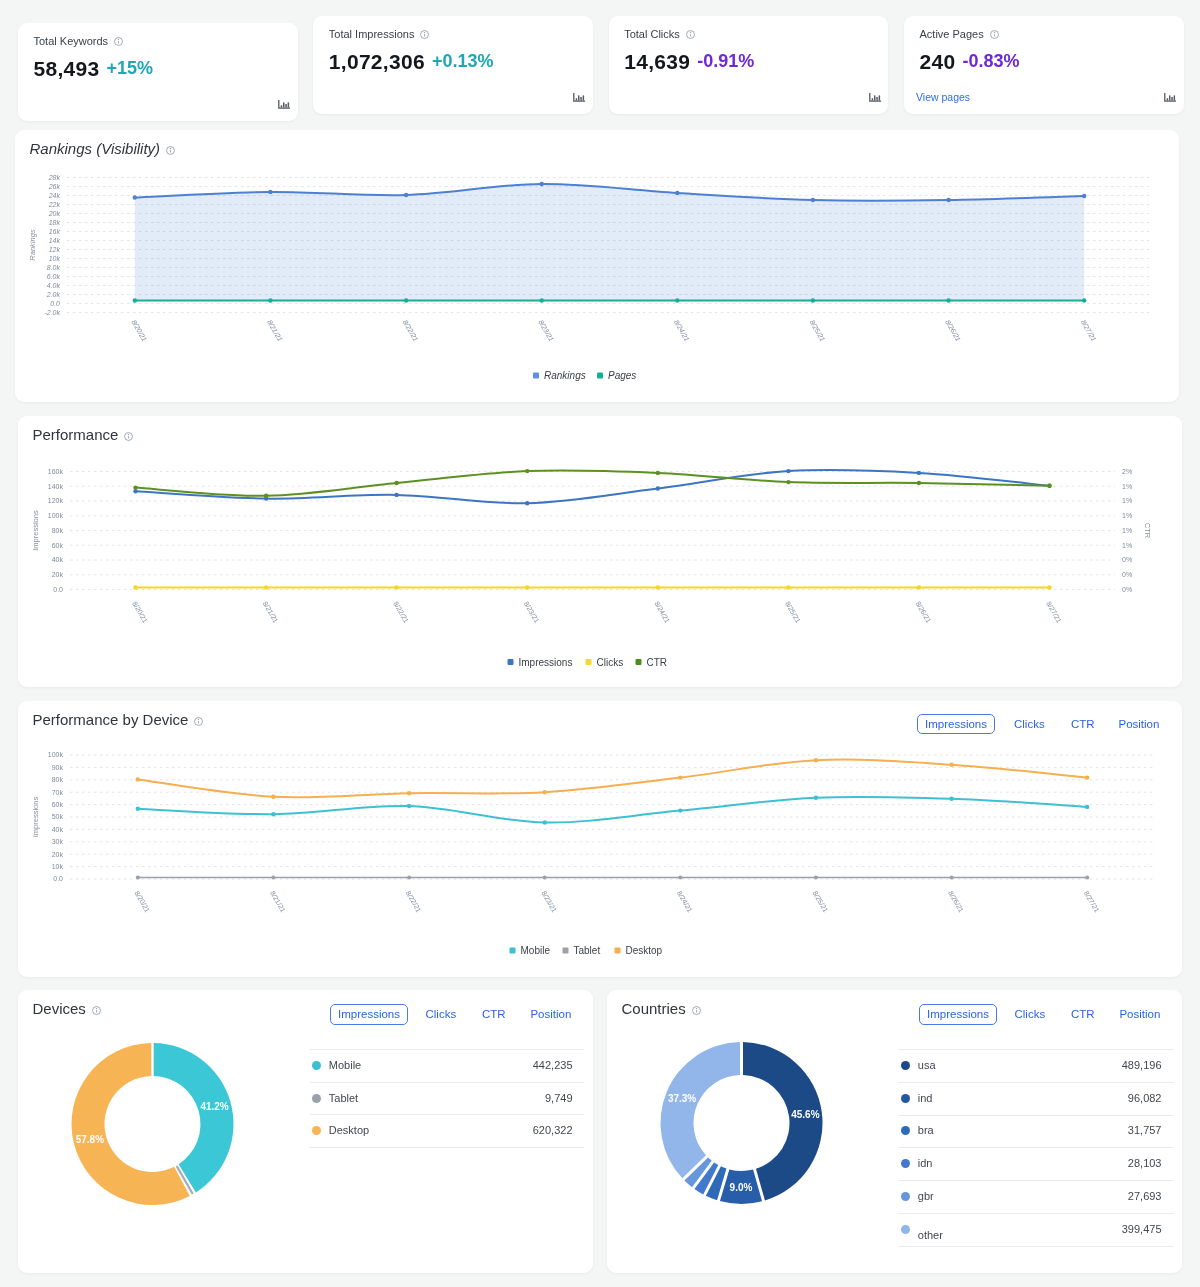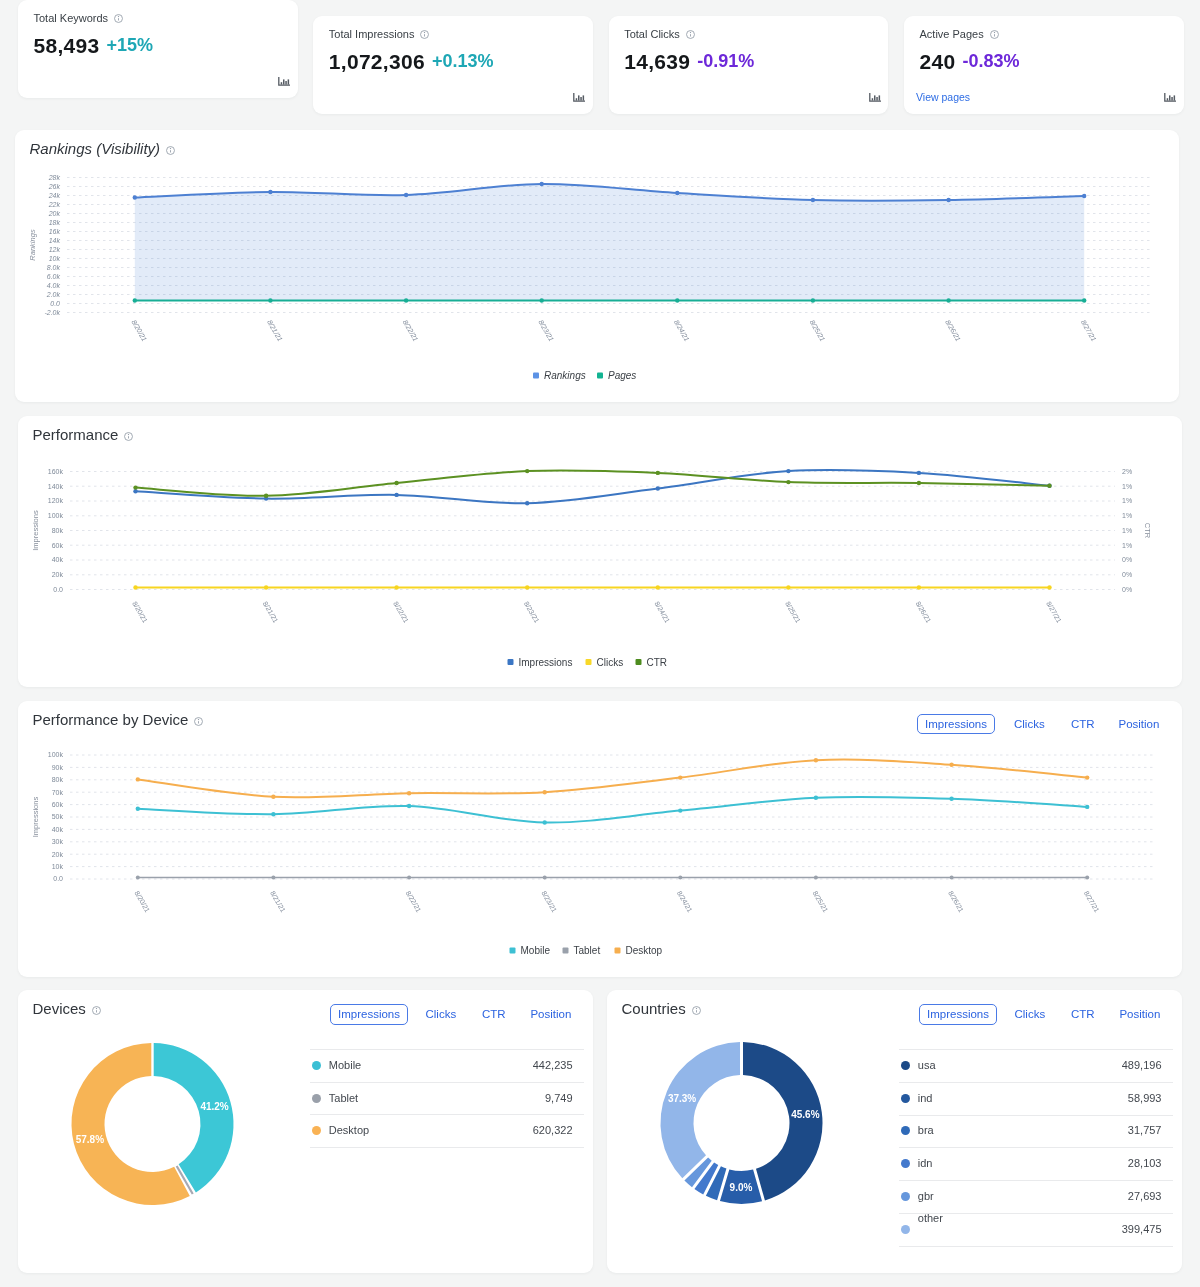--- a/index.html
+++ b/index.html
@@ -18,21 +18,21 @@
 .chip { position:absolute; left:0; top:0; width:78px; height:20.5px; border:1px solid #4a7ae6; border-radius:5px; text-align:center; line-height:19.5px; }
 .tab { position:absolute; top:4px; }
 .rline { position:absolute; left:292px; width:273.5px; border-top:1px solid #e9eaec; }
 .rdot { position:absolute; left:294px; width:9px; height:9px; border-radius:50%; }
 .rname { position:absolute; left:310.8px; font-size:11px; line-height:13px; color:#42474e; }
 .rval { position:absolute; right:20.5px; font-size:11px; line-height:13px; color:#42474e; }
 </style>
 </head>
 <body>
 
-<div class="card" style="left:18px; top:0; width:279.5px; height:97.5px;text-align:right;">
+<div class="card" style="left:18px; top:23px; width:279.5px; height:97.5px;text-align:right;">
   <div class="slabel">Total Keywords<svg class="info" width="9" height="9" viewBox="0 0 12 12">
         <circle cx="6" cy="6" r="5.3" fill="none" stroke="#99a1ac" stroke-width="1.2"></circle>
         <rect x="5.4" y="5" width="1.2" height="3.7" rx="0.5" fill="#99a1ac"></rect>
         <circle cx="6" cy="3.3" r="0.85" fill="#99a1ac"></circle>
       </svg></div>
   <div class="sval">58,493<span class="spct up">+15%</span></div>
   <svg class="cicon" width="12" height="9" viewBox="0 0 12 9">
       <path d="M0.8 0 V8.2 H12" fill="none" stroke="#555b63" stroke-width="1.3"></path>
       <rect x="2.7" y="5.2" width="1.5" height="2.4" fill="#555b63"></rect>
       <rect x="5.0" y="2.4" width="1.5" height="5.2" fill="#555b63"></rect>
@@ -383,26 +383,26 @@
     <div class="rline" style="top:124.5px"></div>
     <div class="rline" style="top:157.3px"></div>
     <div class="rline" style="top:190px"></div>
     <div class="rline" style="top:222.8px"></div>
     <div class="rline" style="top:255.5px"></div>
     <div class="rdot" style="top:70.9px;background:#1c4a87"></div>
     <div class="rname" style="top:68.9px">usa</div>
     <div class="rval" style="top:68.9px">489,196</div>
     <div class="rdot" style="top:103.7px;background:#24589e"></div>
     <div class="rname" style="top:101.7px">ind</div>
-    <div class="rval" style="top:101.7px">58,993</div>
+    <div class="rval" style="top:101.7px">96,082</div>
     <div class="rdot" style="top:136.4px;background:#2f6ab8"></div>
     <div class="rname" style="top:134.4px">bra</div>
     <div class="rval" style="top:134.4px">31,757</div>
     <div class="rdot" style="top:169.2px;background:#4379cd"></div>
     <div class="rname" style="top:167.2px">idn</div>
     <div class="rval" style="top:167.2px">28,103</div>
     <div class="rdot" style="top:201.9px;background:#6697dc"></div>
     <div class="rname" style="top:199.9px">gbr</div>
     <div class="rval" style="top:199.9px">27,693</div>
     <div class="rdot" style="top:234.7px;background:#92b6e9"></div>
-    <div class="rname" style="top:222px">other</div>
+    <div class="rname" style="top:239px">other</div>
     <div class="rval" style="top:232.7px">399,475</div>
 </div>
 
 </body></html>

